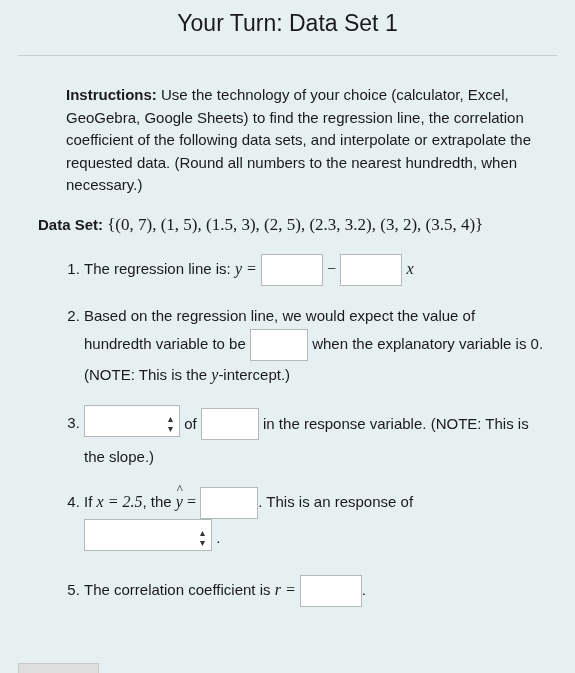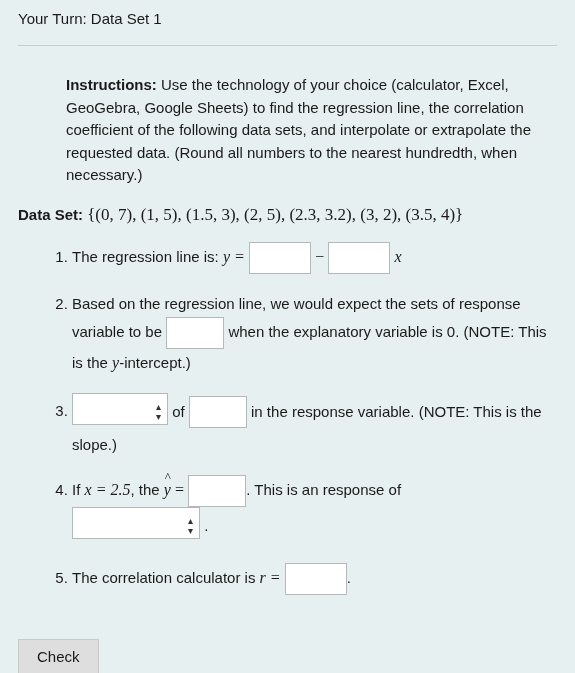--- a/index.html
+++ b/index.html
@@ -9,46 +9,47 @@
     font-family: -apple-system, BlinkMacSystemFont, "Segoe UI", Arial, sans-serif;
     color: #1a1a1a;
     font-size: 15px;
     width: 575px;
   }
   .container {
     padding: 10px 18px 24px 18px;
   }
   h1 {
     font-weight: 400;
-    font-size: 15px;
-    text-align: left;
+    font-size: 23px;
+    text-align: center;
     margin: 0 0 10px 0;
     padding-bottom: 8px;
   }
   hr {
     border: none;
     border-top: 1px solid #c3d0d0;
     margin: 0 0 28px 0;
   }
   .instructions {
     line-height: 1.5;
     margin-bottom: 6px;
     margin-left: 48px;
   }
   .dataset {
     margin-bottom: 10px;
     line-height: 1.5;
+    margin-left: 20px;
   }
   .dataset-values {
     font-family: "Times New Roman", Times, serif;
     font-size: 17px;
   }
   ol {
     padding-left: 54px;
-    margin: 0;
+    margin: 12px;
   }
   li {
     line-height: 1.7;
     padding: 5px 0 12px 0;
   }
   .math {
     font-family: "Times New Roman", Times, serif;
     font-style: italic;
     font-size: 16px;
   }
@@ -139,21 +140,21 @@
     <li>
       <span>The regression line is: </span>
       <span class="math">y =</span>
       <input type="text" class="w60" style="">
       <span class="math-up">−</span>
       <input type="text" class="w60" style="">
       <span class="math">x</span>
     </li>
 
     <li>
-      <span>Based on the regression line, we would expect the sets of response variable to be </span>
+      <span>Based on the regression line, we would expect the value of hundredth variable to be </span>
       <input type="text" class="w58" style="">
       <span> when the explanatory variable is 0. (NOTE: This is the </span><span class="math">y</span><span>-intercept.)</span>
     </li>
 
     <li>
       <span class="selectwrap sel-narrow">
         <span class="fakesel"></span>
         <span class="caret">▴<br>▾</span>
       </span>
       <span> of </span>
@@ -167,20 +168,20 @@
       <input type="text" class="w58" style=""><span>. This is an response of </span>
       <br>
       <span class="selectwrap sel-wide">
         <span class="fakesel"></span>
         <span class="caret">▴<br>▾</span>
       </span>
       <span>.</span>
     </li>
 
     <li>
-      <span>The correlation calculator is </span><span class="math">r =</span>
+      <span>The correlation coefficient is </span><span class="math">r =</span>
       <input type="text" class="w60" style=""><span>.</span>
     </li>
 
   </ol>
 
   <button class="checkbtn">Check</button>
 </div>
 
 </body></html>

